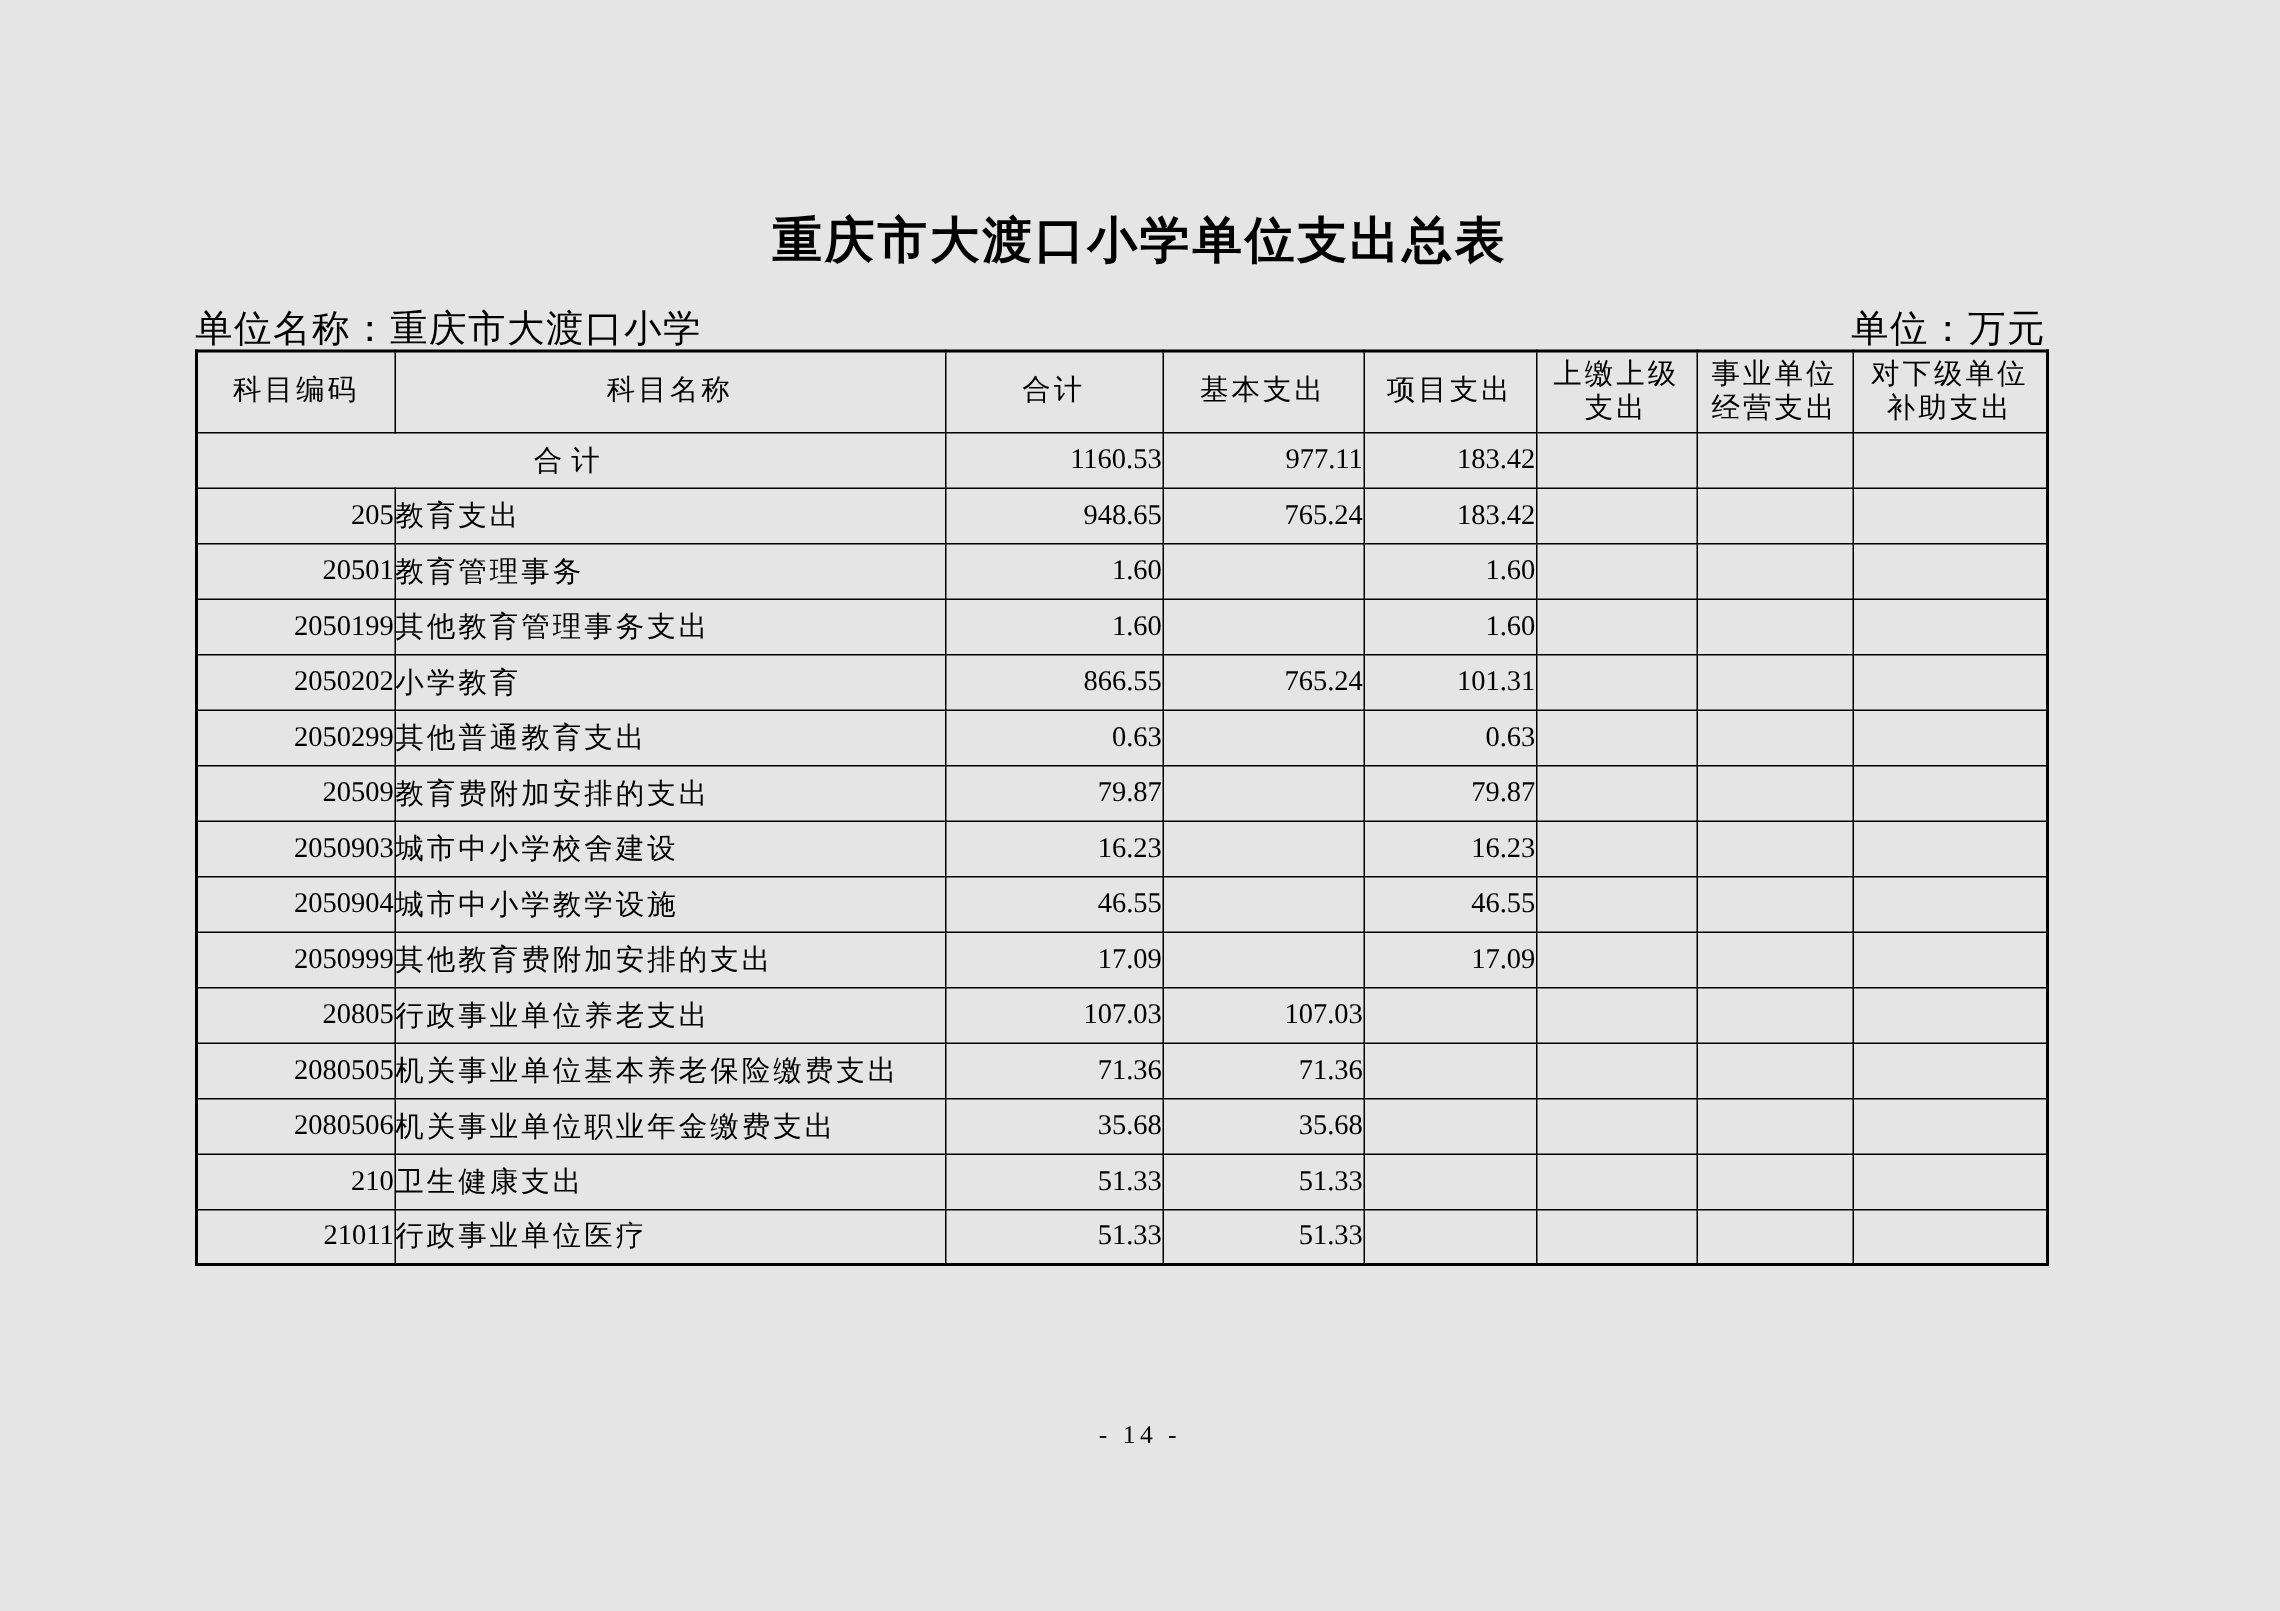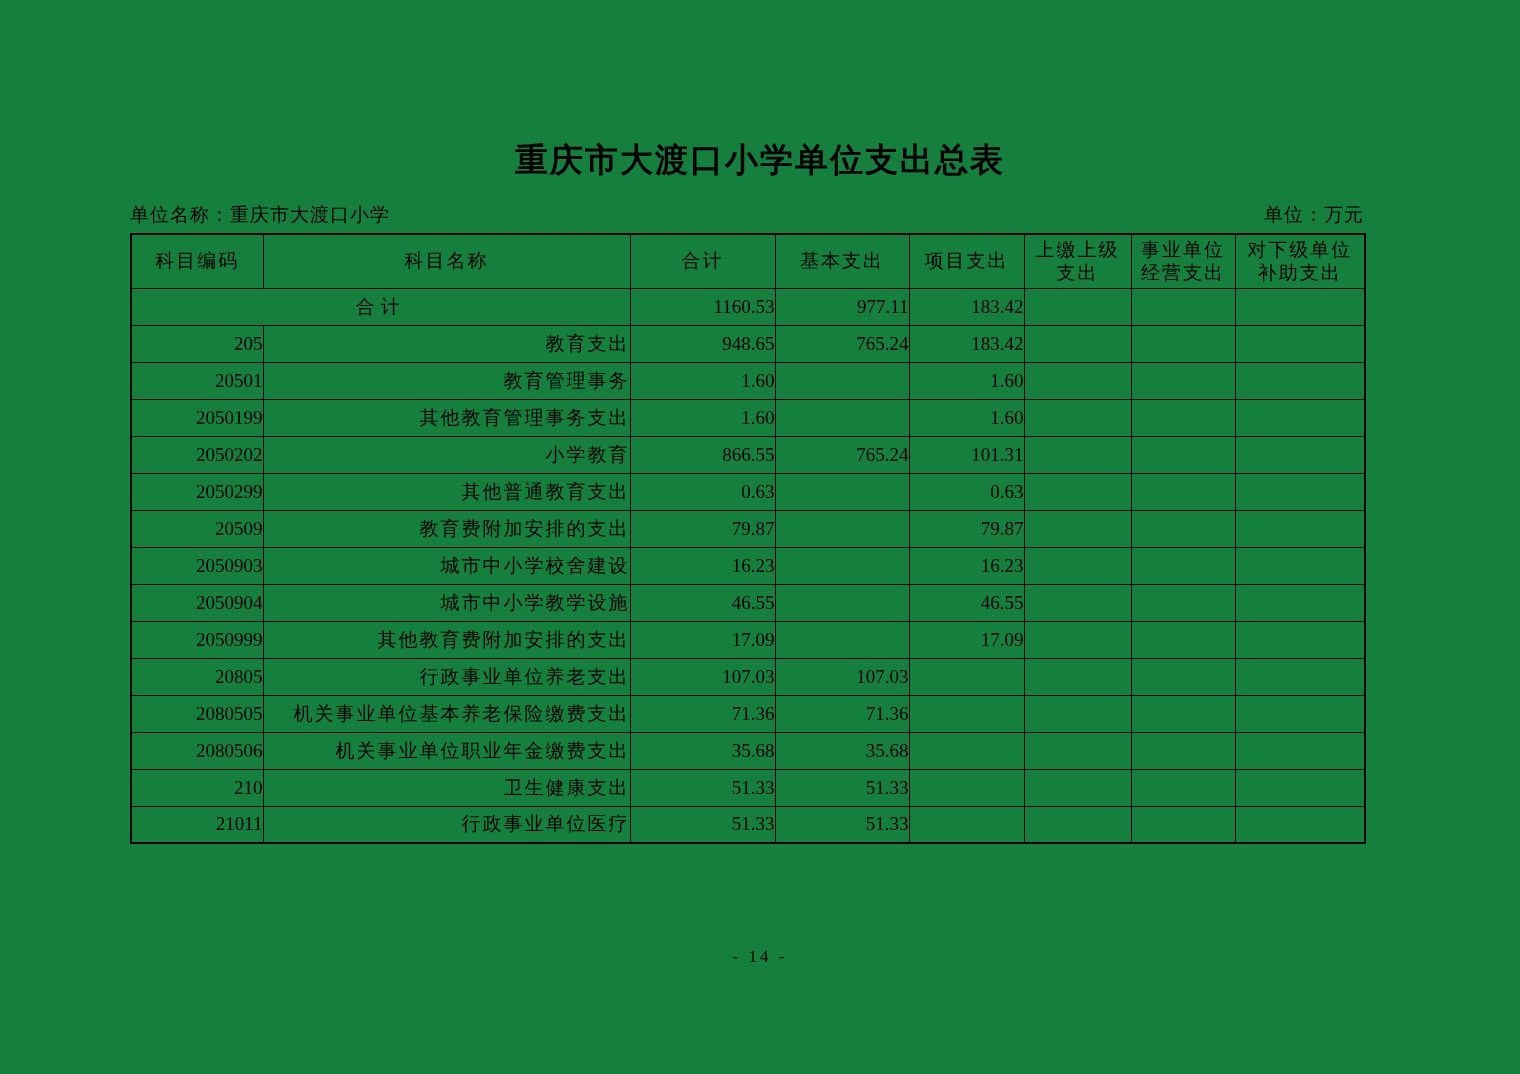--- a/index.html
+++ b/index.html
@@ -4,21 +4,21 @@
 <style>
   html, body {
     margin: 0;
     padding: 0;
     background: #ffffff;
   }
   .page {
     position: relative;
     width: 1520px;
     height: 1074px;
-    background: #15803d;
+    background: #e5e5e5;
     font-family: "Liberation Serif", serif;
     color: #000000;
     overflow: hidden;
   }
   .doc-title {
     position: absolute;
     top: 138px;
     left: 0;
     width: 100%;
     text-align: center;
@@ -28,21 +28,21 @@
     font-family: "Liberation Sans", sans-serif;
   }
   .info-line {
     position: absolute;
     top: 202px;
     left: 130px;
     width: 1234px;
     display: flex;
     justify-content: space-between;
     align-items: flex-end;
-    font-size: 19px;
+    font-size: 25px;
     letter-spacing: 1px;
     gap: 16px;
   }
   table.report {
     position: absolute;
     top: 233px;
     left: 130px;
     width: 1234px;
     border-collapse: collapse;
     table-layout: fixed;
@@ -64,21 +64,21 @@
     font-size: 19px;
     letter-spacing: 2px;
     line-height: 1.25;
   }
   td.code {
     text-align: right;
     vertical-align: middle;
     font-size: 19px;
   }
   td.name {
-    text-align: right;
+    text-align: left;
     vertical-align: middle;
     font-size: 19px;
     letter-spacing: 2px;
   }
   td.num {
     text-align: right;
     vertical-align: middle;
     font-size: 19px;
     padding-right: 8px;
   }

